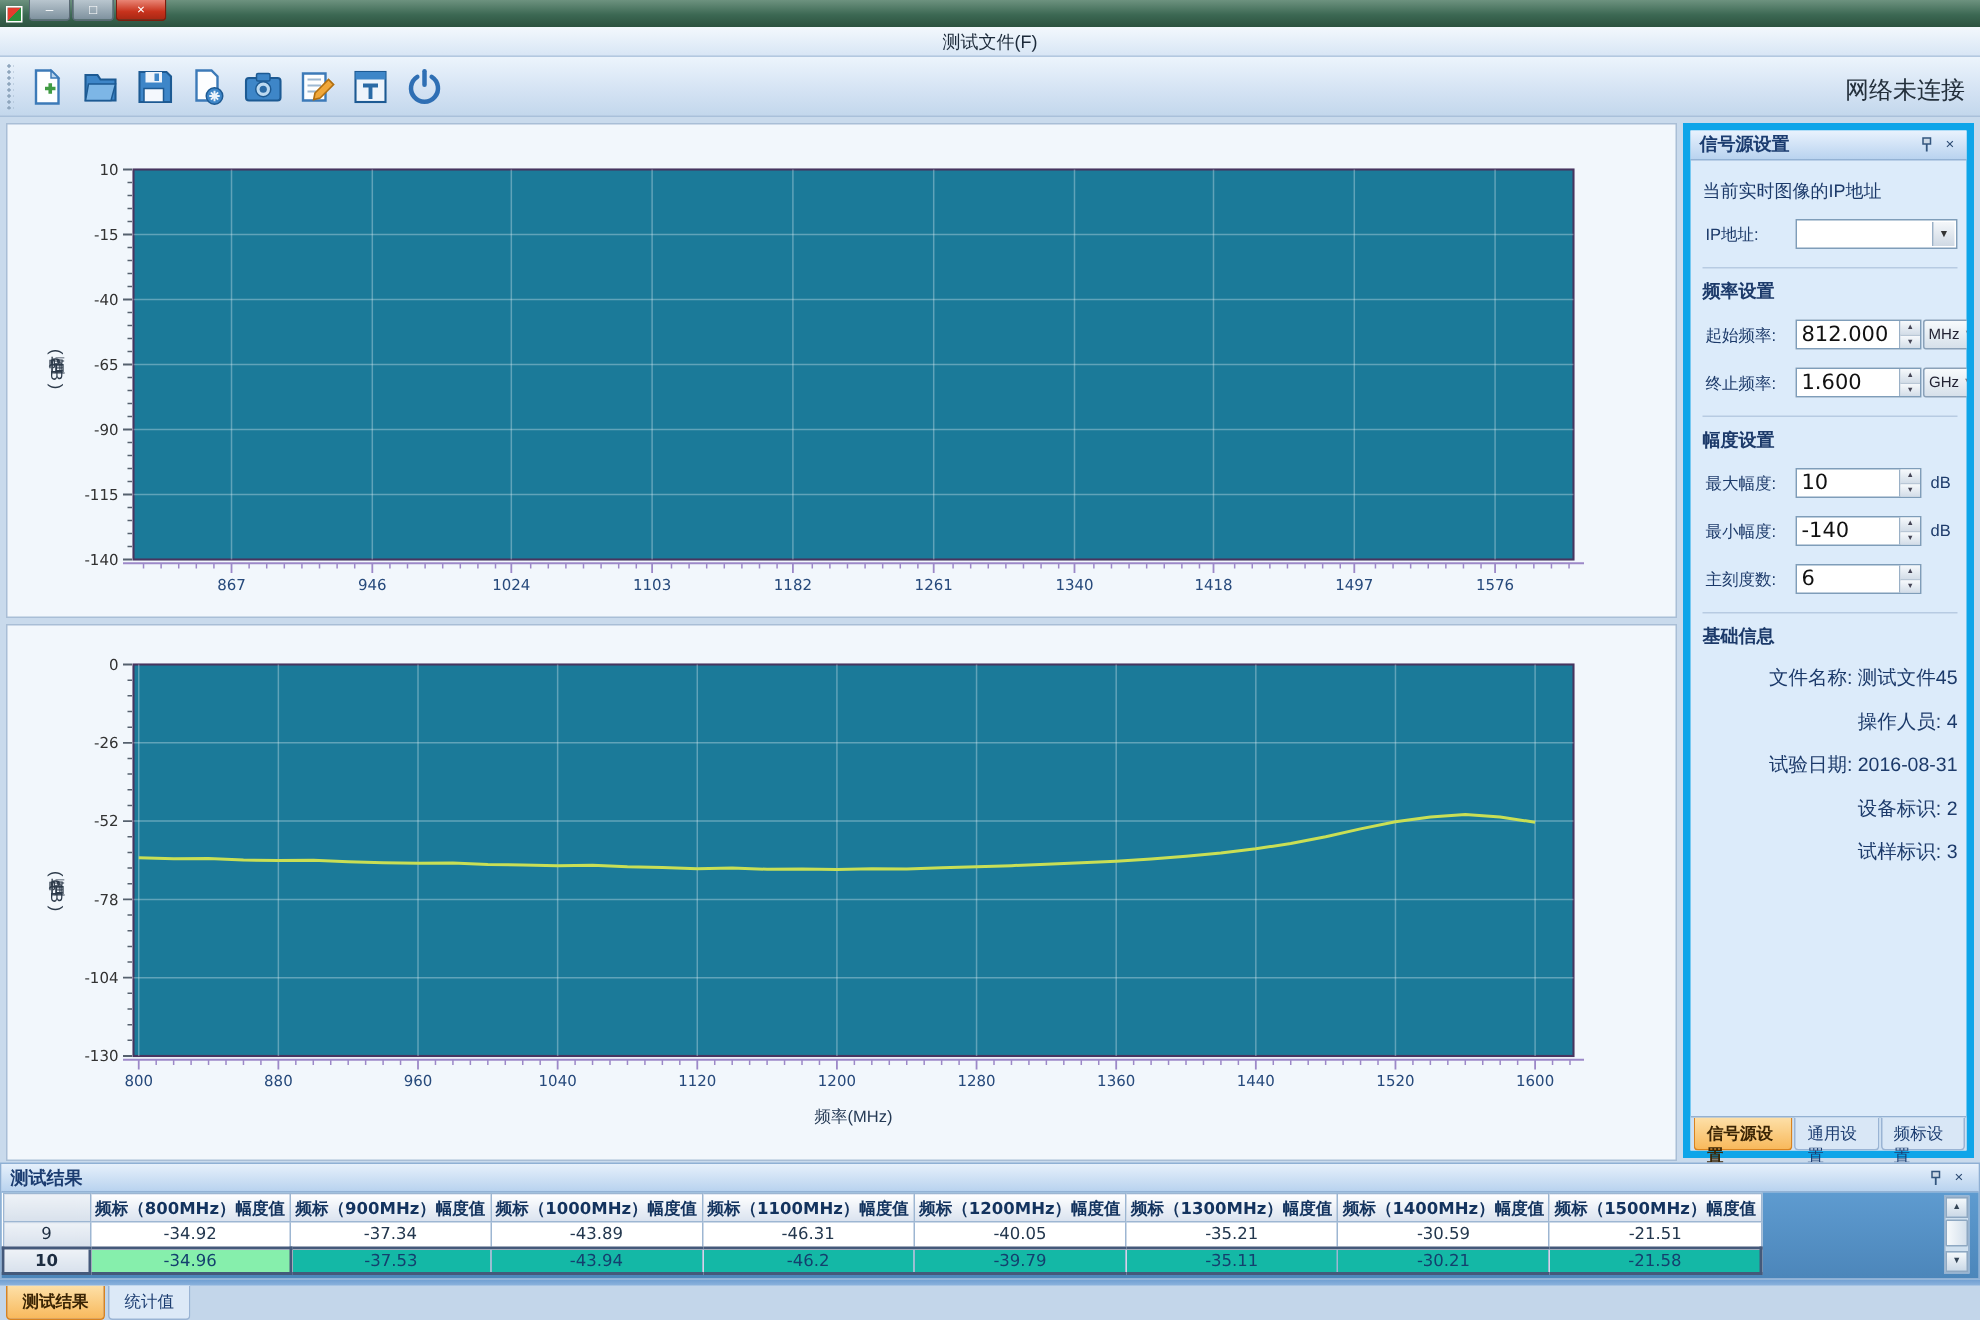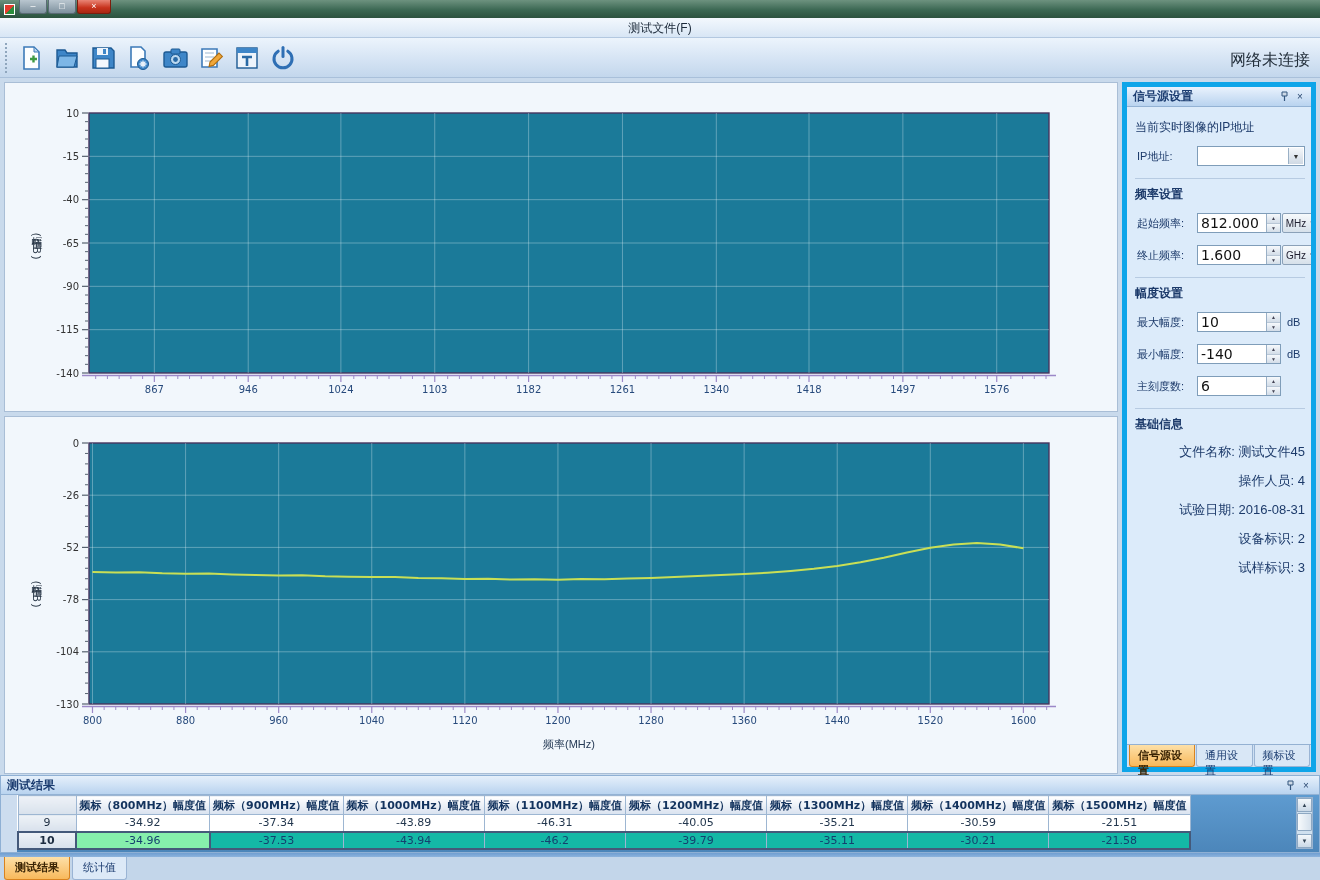--- a/index.html
+++ b/index.html
@@ -67,21 +67,21 @@
     font-size:12px; font-weight:bold; color:#1c3a6a; }
   .info-line { font-size:13px; color:#1c3a6a; margin:0 0 11px 6px;text-align:right; }
   .rp-tabs { height:23px; border-top:1px solid #94b1d2; background:#cfe0f2; display:flex; align-items:stretch; padding-left:2px; }
   .rtab { font-size:11px; padding:3px 8px 0; border:1px solid #9ab4d4; border-top:none; background:#d9e7f6; color:#1b3c70; margin-right:1px; border-radius:0 0 3px 3px; }
   .rtab.active { background:linear-gradient(#fde0a8,#f8b95c); border-color:#d9831f; font-weight:bold; color:#3a2404; }
 
   
   .bottomdock { position:absolute; left:0; top:775px; width:1320px; height:78px; border:1px solid #8fb0d4; background:#cdddef; }
   .bd-head { height:19px; background:linear-gradient(#e6f0fb,#b9d3ef); border-bottom:1px solid #93b2d4; display:flex; align-items:center; padding:0 6px; }
   .bd-head .htitle { flex:1; font-size:12px; font-weight:bold; color:#1b3c70; }
-  .bd-body { position:relative; height:57px; background:linear-gradient(#5e9bd0,#4c86ba); overflow:hidden;margin-left:16px; }
+  .bd-body { position:relative; height:57px; background:linear-gradient(#5e9bd0,#4c86ba); overflow:hidden; }
   table.results { border-collapse:collapse; background:#fff; table-layout:fixed; }
   table.results th, table.results td { border:1px solid #9db6d2; font-size:11px; height:17px; padding:0 3px; text-align:center;
     overflow:hidden; white-space:nowrap; font-family:"DejaVu Sans",sans-serif; }
   table.results th { background:linear-gradient(#ffffff,#d9e2ef); color:#13335e; font-weight:bold; height:19px; }
   table.results td { color:#23374e; background:#fff; }
   table.results .rownum { width:58px; background:linear-gradient(#eef2f7,#d8e1ec); font-weight:normal; color:#1c2c40; }
   tr.selected td { background:#14b8a6; border-top:2px solid #44597a; border-bottom:2px solid #44597a; color:#14406e; }
   tr.selected td.rownum { background:linear-gradient(#eef2f7,#d8e1ec); font-weight:bold; border-left:2px solid #44597a; }
   tr.selected td.firstcell { background:#86efac; border-left:2px solid #44597a; border-right:2px solid #44597a; }
   tr.selected td:last-child { border-right:2px solid #44597a; }

